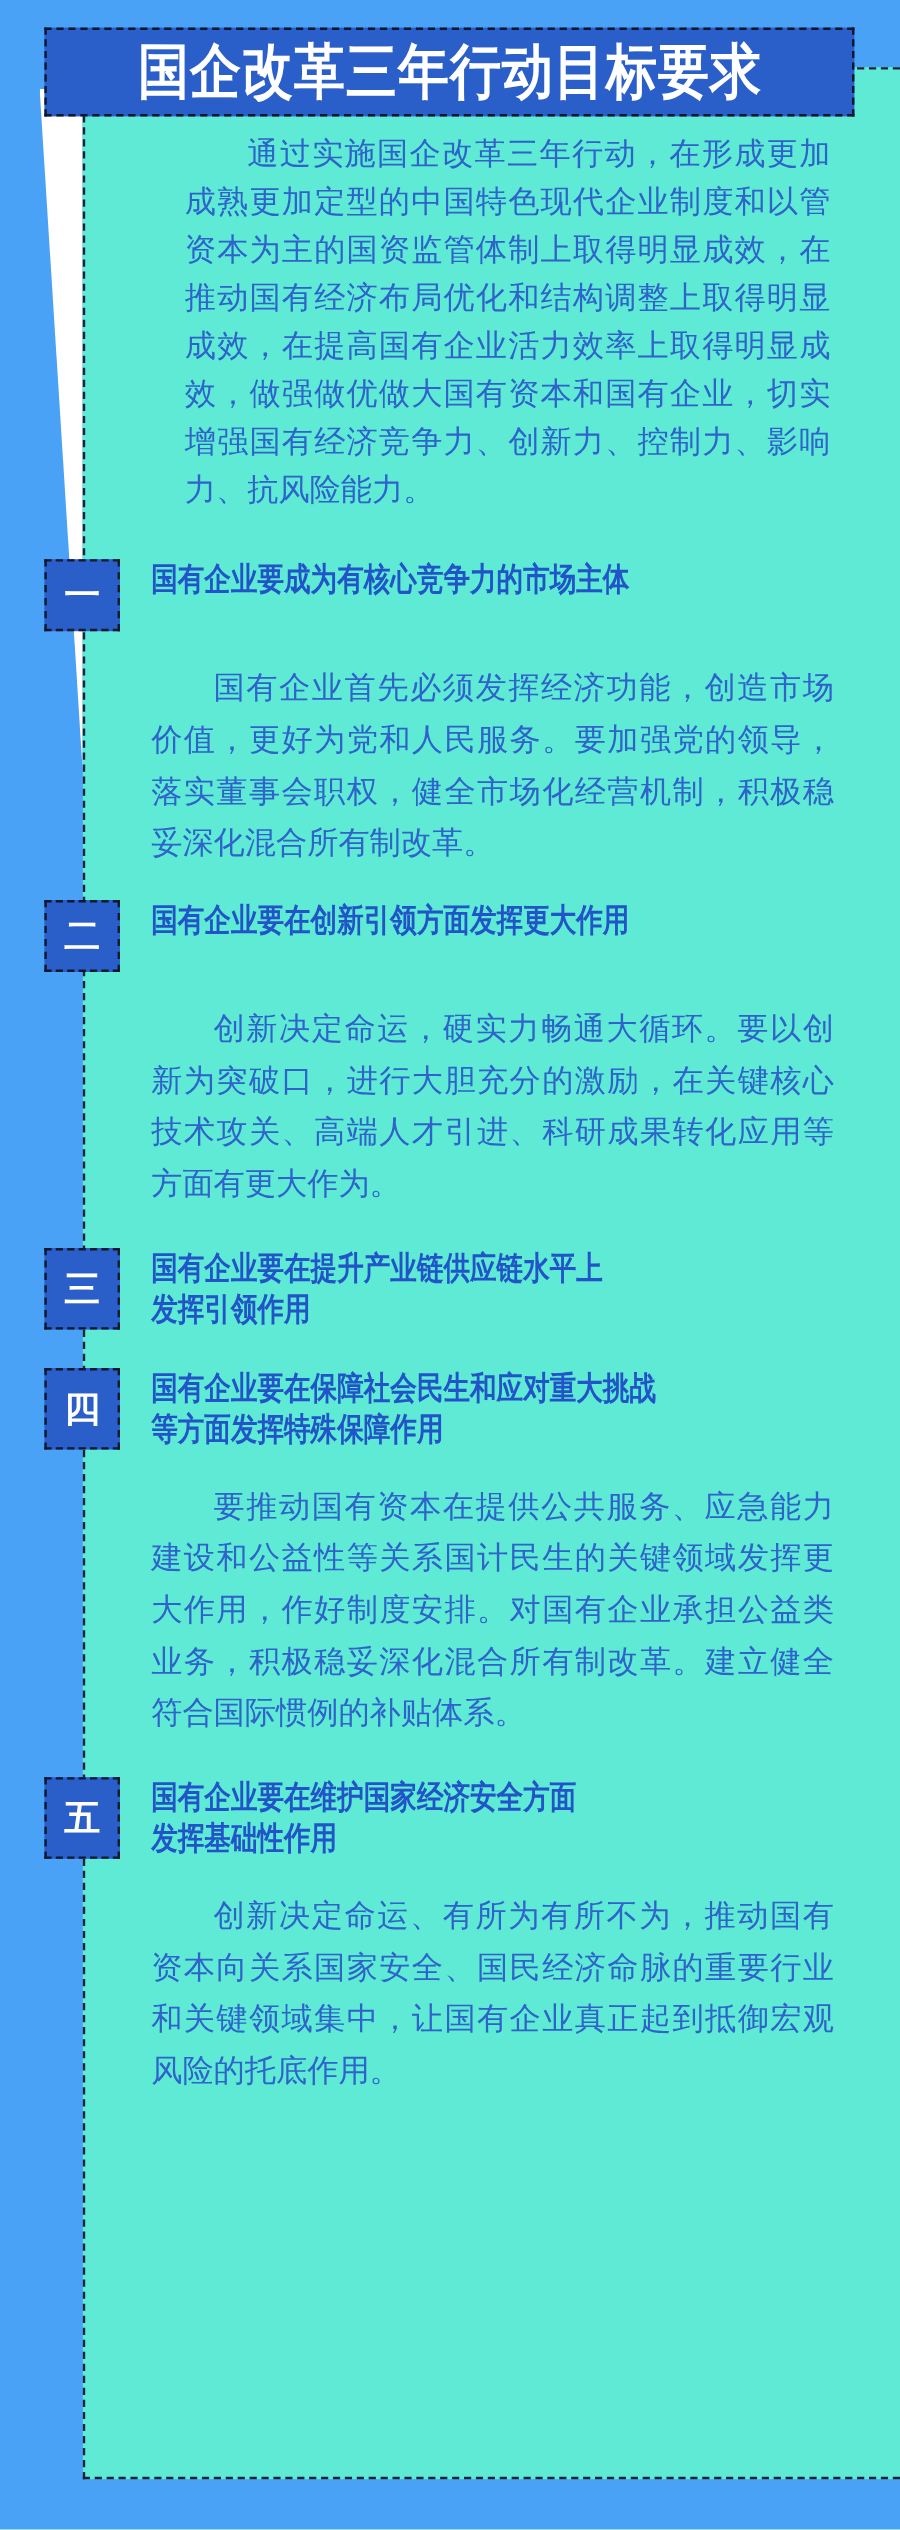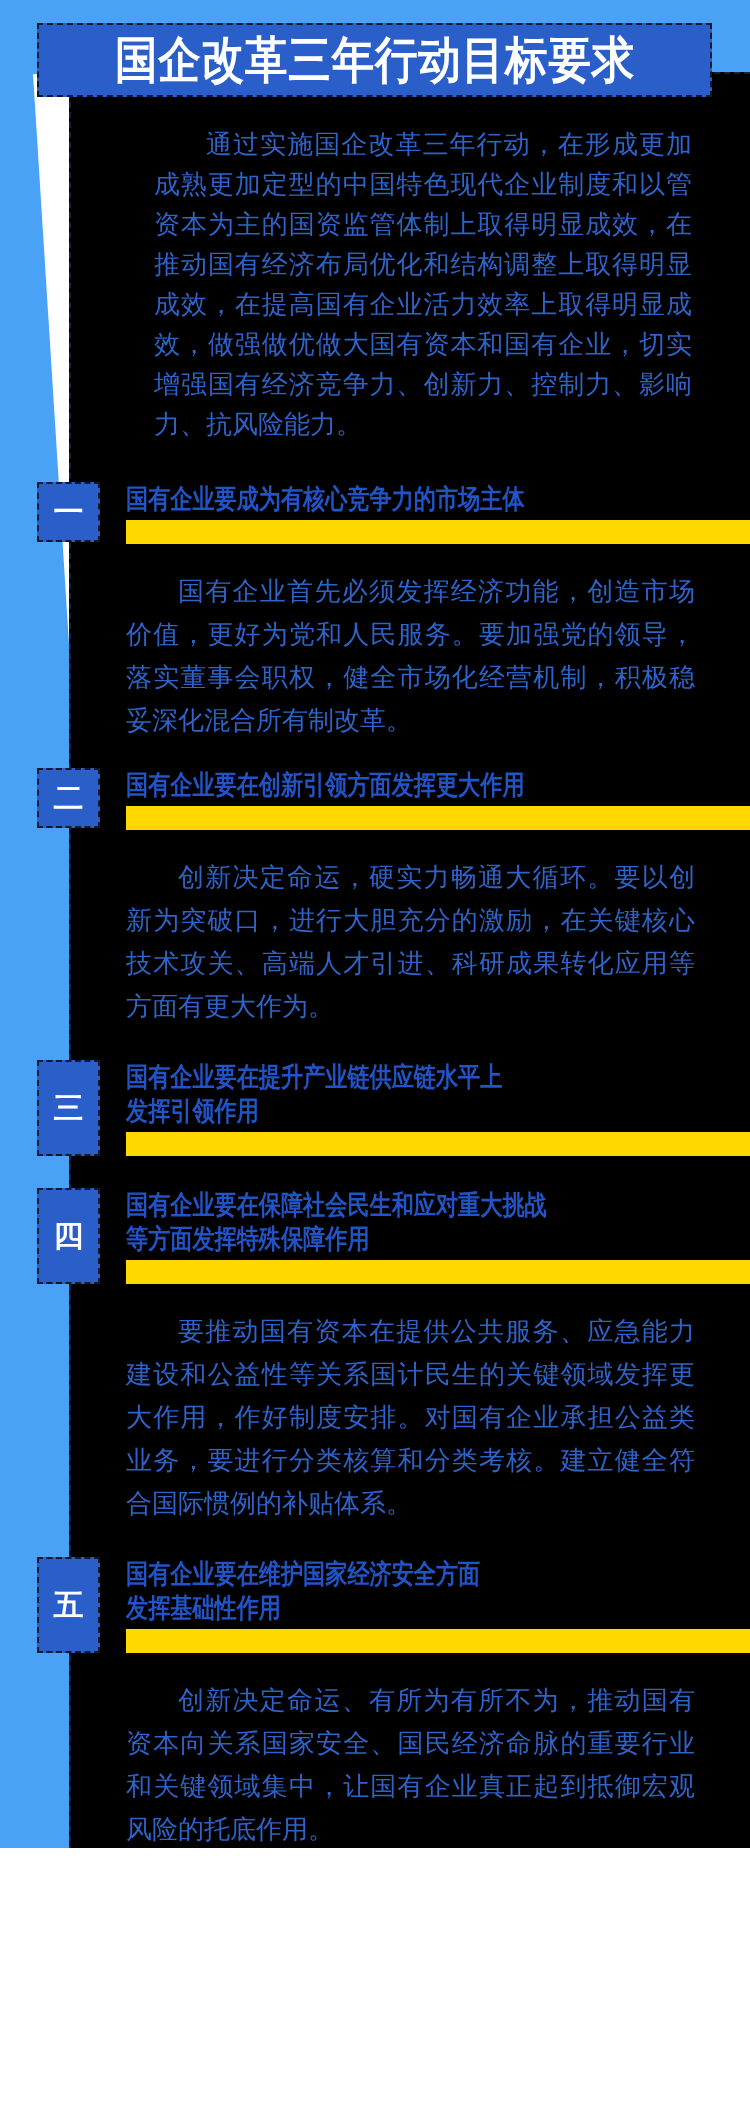--- a/index.html
+++ b/index.html
@@ -1,28 +1,28 @@
 <!DOCTYPE html>
 <html><head>
 <meta charset="utf-8">
 <style>
   html,body{margin:0;padding:0;}
   body{font-family:"Liberation Sans","DejaVu Sans",sans-serif;}
   .page{
     position:relative;
-    width:750px;height:1848px;
+    width:750px;height:2108px;
     background:#4AA2F6;
     overflow:hidden;
   }
   
   .sheet{
     position:absolute;
-    left:69px;top:72px;
+    left:69px;top:56px;
     width:679px;height:2006px;
-    background:#000000;
+    background:#5eead4;
     border-left:2px dashed #16233F;
     border-top:2px dashed #16233F;
     border-bottom:2px dashed #16233F;
     z-index:1;
   }
   
   .wedge{
     position:absolute;
     left:33px;top:74px;
     width:36px;height:570px;
@@ -76,21 +76,21 @@
     box-sizing:border-box;
     display:flex;align-items:center;justify-content:center;
     color:#ffffff;
     font-size:30px;
     font-weight:700;
   }
   .head-right{
     flex:1;
     margin-left:26px;
     display:flex;
-    flex-direction:column;
+    flex-direction:row;
     justify-content:space-between;
   }
   .head-right h2{
     margin:0;
     color:#2154C7;
     font-size:27px;
     font-weight:900;
     line-height:34px;
     transform:scaleX(0.82);
     transform-origin:left center;
@@ -179,21 +179,21 @@
             <span>四</span>
           </div>
           <div class="head-right">
             <h2>
               <span class="hl">国有企业要在保障社会民生和应对重大挑战</span>
               <span class="hl">等方面发挥特殊保障作用</span>
             </h2>
             <div class="bar"></div>
           </div>
         </div>
-        <p class="sec-body">要推动国有资本在提供公共服务、应急能力建设和公益性等关系国计民生的关键领域发挥更大作用，作好制度安排。对国有企业承担公益类业务，要进行分类核算和分类考核。建立健全符合国际惯例的补贴体系。</p>
+        <p class="sec-body">要推动国有资本在提供公共服务、应急能力建设和公益性等关系国计民生的关键领域发挥更大作用，作好制度安排。对国有企业承担公益类业务，积极稳妥深化混合所有制改革。建立健全符合国际惯例的补贴体系。</p>
       </div>
 
       <div class="section s5">
         <div class="section-head">
           <div class="num-box">
             <span>五</span>
           </div>
           <div class="head-right">
             <h2>
               <span class="hl">国有企业要在维护国家经济安全方面</span>

